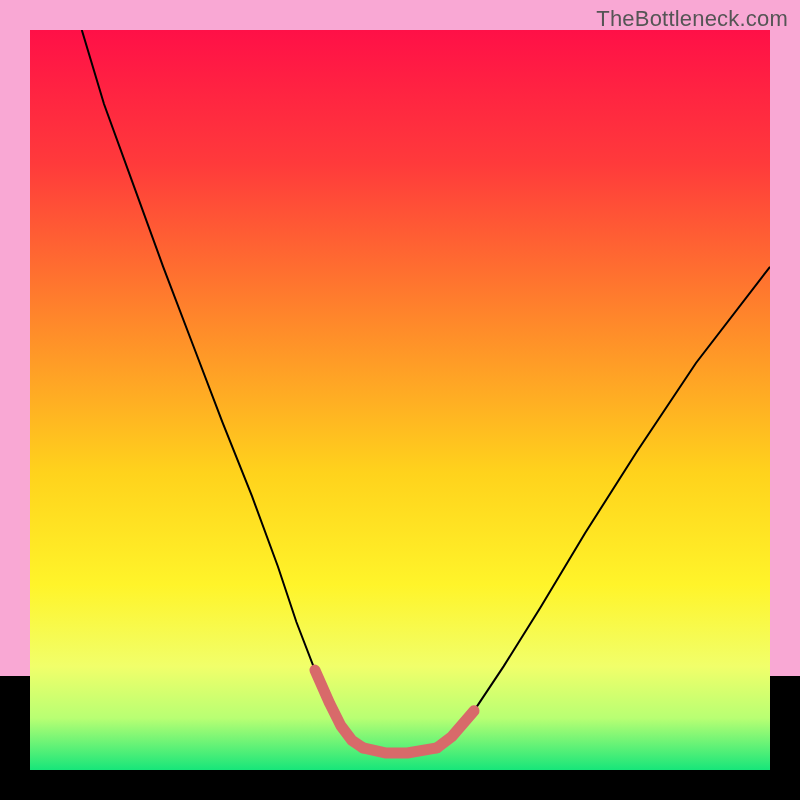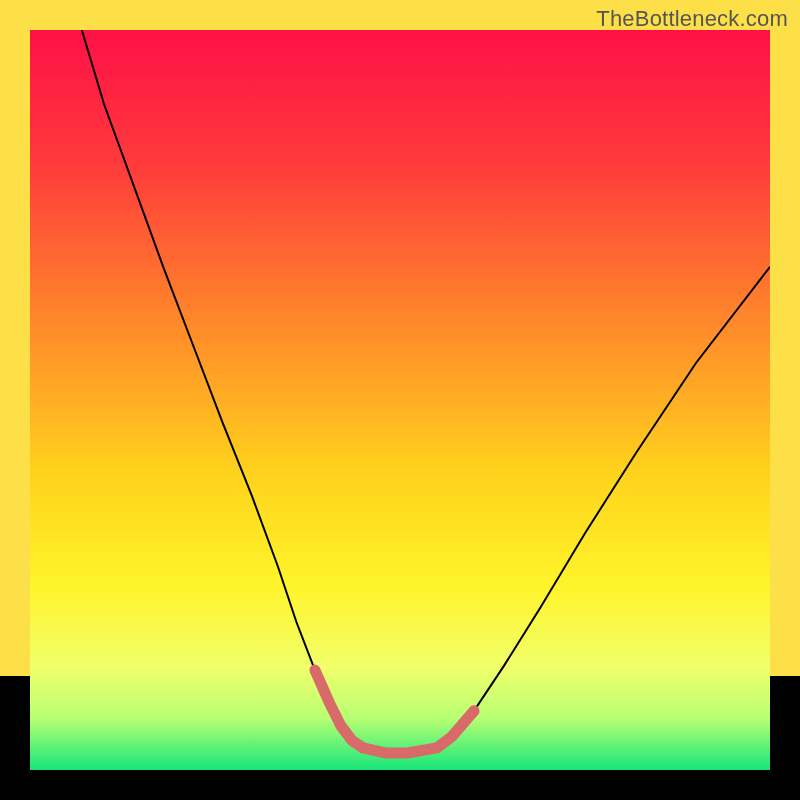--- a/index.html
+++ b/index.html
@@ -9,21 +9,21 @@
     height: 800px;
     overflow: hidden;
     background: #000;
     font-family: Arial, Helvetica, sans-serif;
   }
   .frame {
     position: absolute;
     top: 0; left: 0;
     width: 800px;
     height: 676px;
-    background: #fde047;
+    background: #f9a8d4;
   }
   .plot-area {
     position: absolute;
     top: 30px;
     left: 30px;
     width: 740px;
     height: 740px;
     overflow: hidden;
   }
   .watermark {

